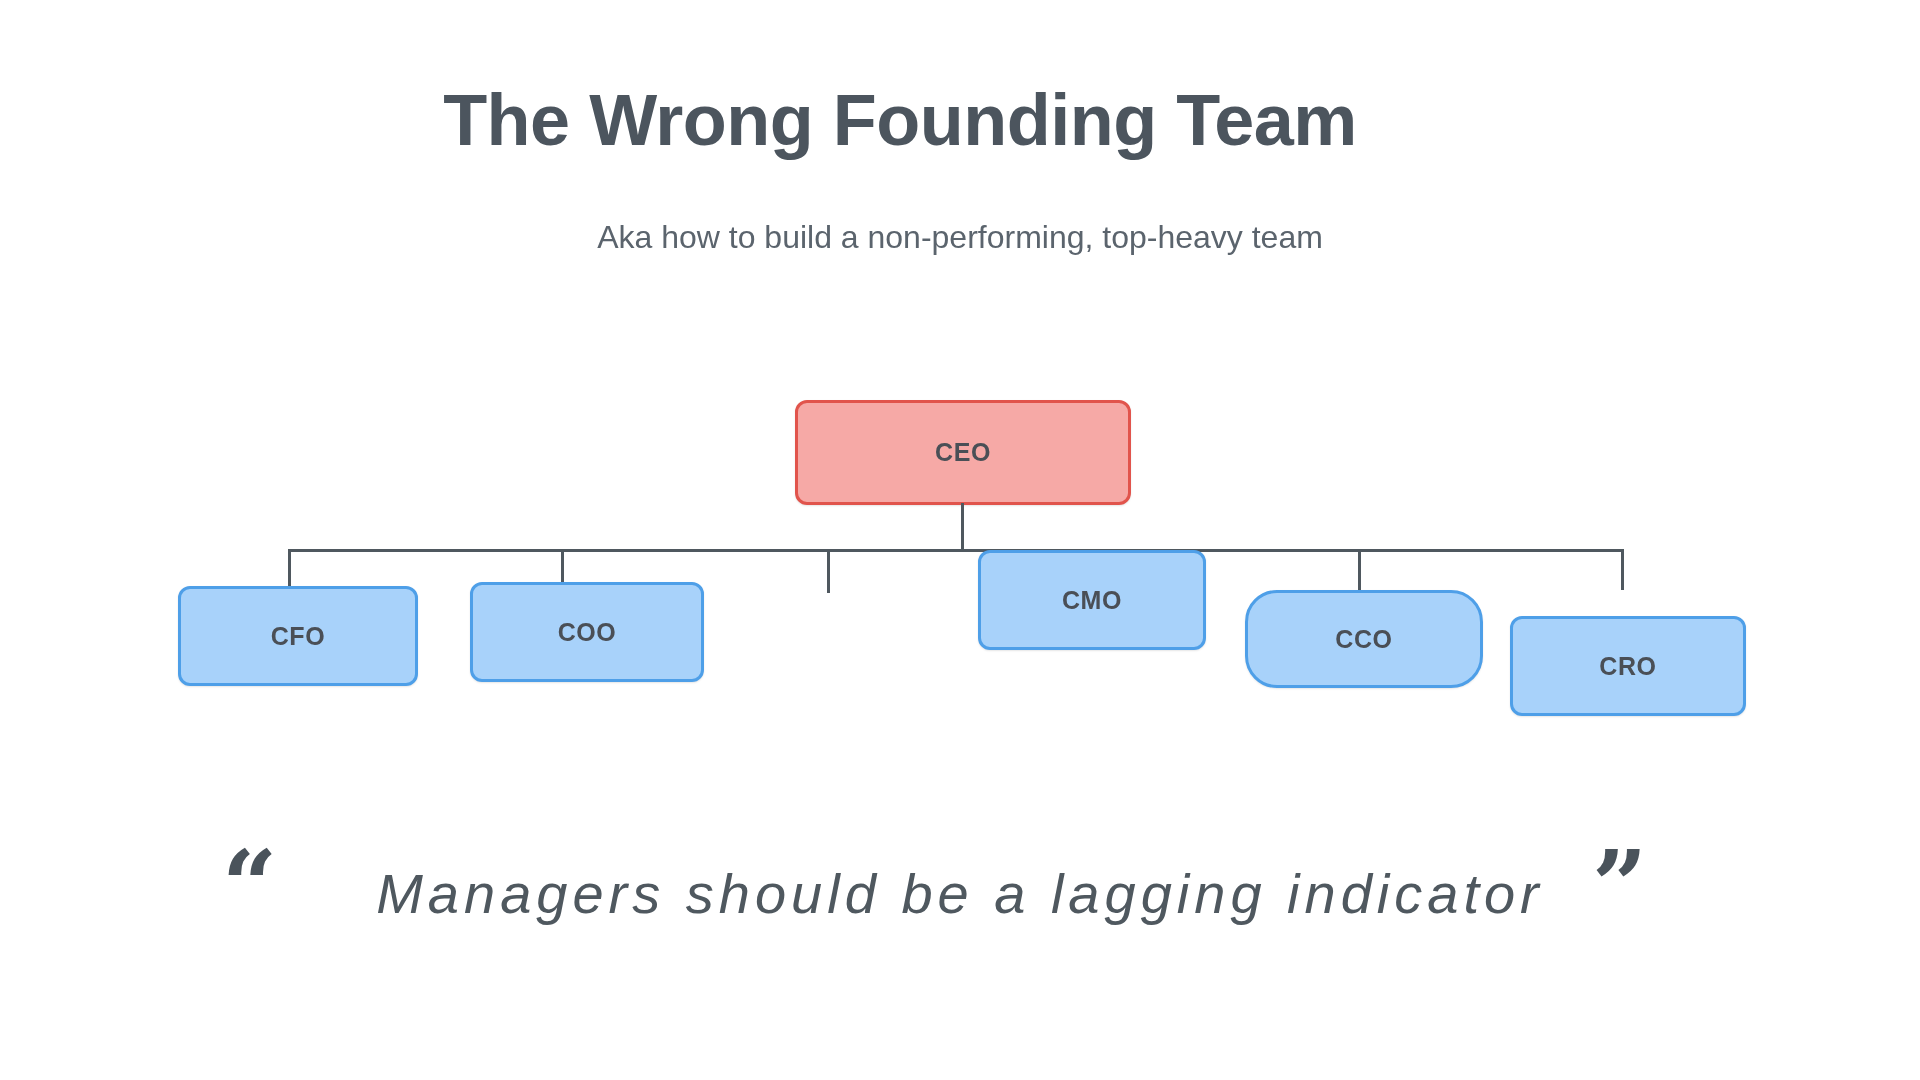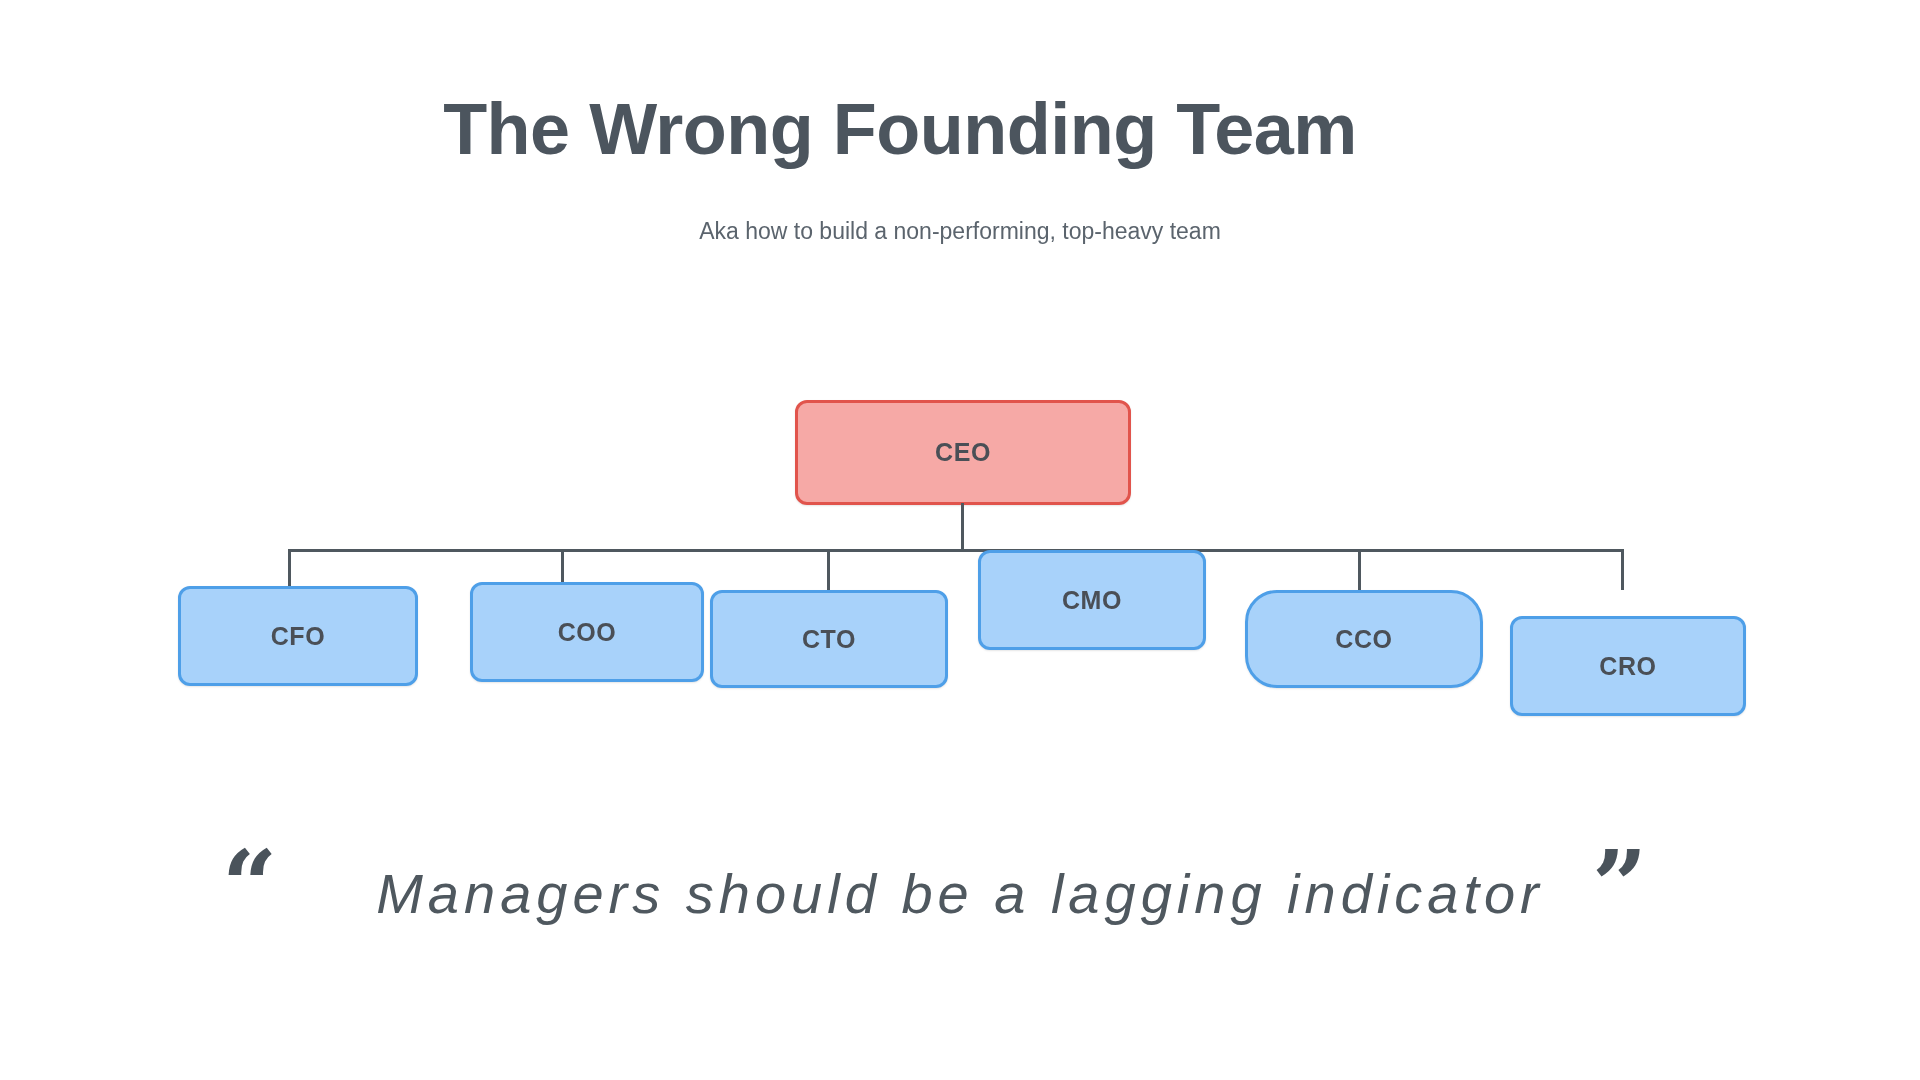--- a/index.html
+++ b/index.html
@@ -20,37 +20,37 @@
     inset: 0;
     width: 1920px;
     height: 1080px;
     background: #ffffff;
   }
 
   
   .title {
     position: absolute;
     left: 0;
-    top: 93px;
+    top: 84px;
     width: 1800px;
     text-align: center;
     font-size: 72px;
     font-weight: 700;
     color: #4c555e;
     letter-spacing: -0.5px;
     line-height: 1.0;
     white-space: nowrap;
   }
   .subtitle {
     position: absolute;
     left: 0;
     top: 218px;
     width: 1920px;
     text-align: center;
-    font-size: 23px;
+    font-size: 32px;
     font-weight: 400;
     color: #5b646d;
     line-height: 1.2;
     white-space: nowrap;
   }
 
   
   #org-chart {
     position: absolute;
     left: 0;
@@ -151,23 +151,20 @@
     <div class="connector v" style="left:1621px; top:549px; height:41px;"></div>
 
     <div class="node child" style="left:178px; top:586px; width:240px; height:100px;">
       <span>CFO</span>
     </div>
 
     <div class="node child" style="left:470px; top:582px; width:234px; height:100px;">
       <span>COO</span>
     </div>
 
-    <div class="node child" style="left:710px; top:590px; width:238px; height:98px;">
-      <span>CTO</span>
-    </div>
 
     <div class="node child" style="left:978px; top:550px; width:228px; height:100px;">
       <span>CMO</span>
     </div>
 
     <div class="node child" style="left:1245px; top:590px; width:238px; height:98px;border-radius:32px;">
       <span>CCO</span>
     </div>
 
     <div class="node child" style="left:1510px; top:616px; width:236px; height:100px;">

